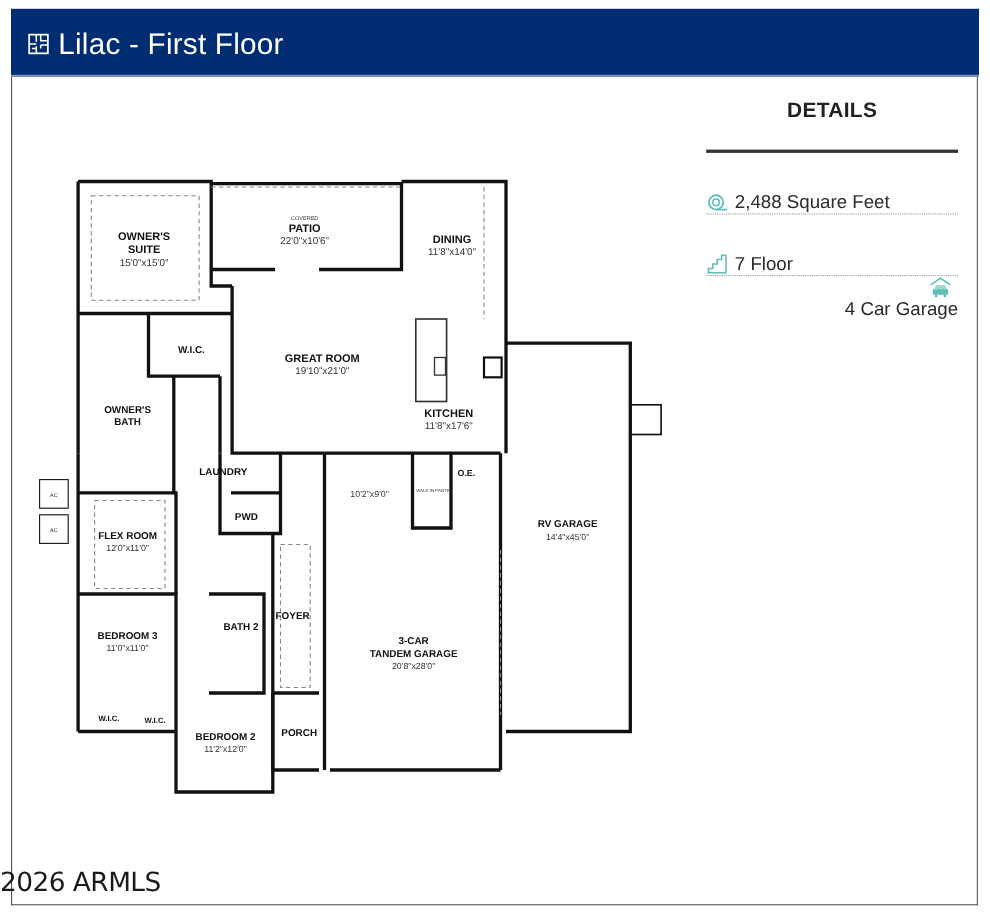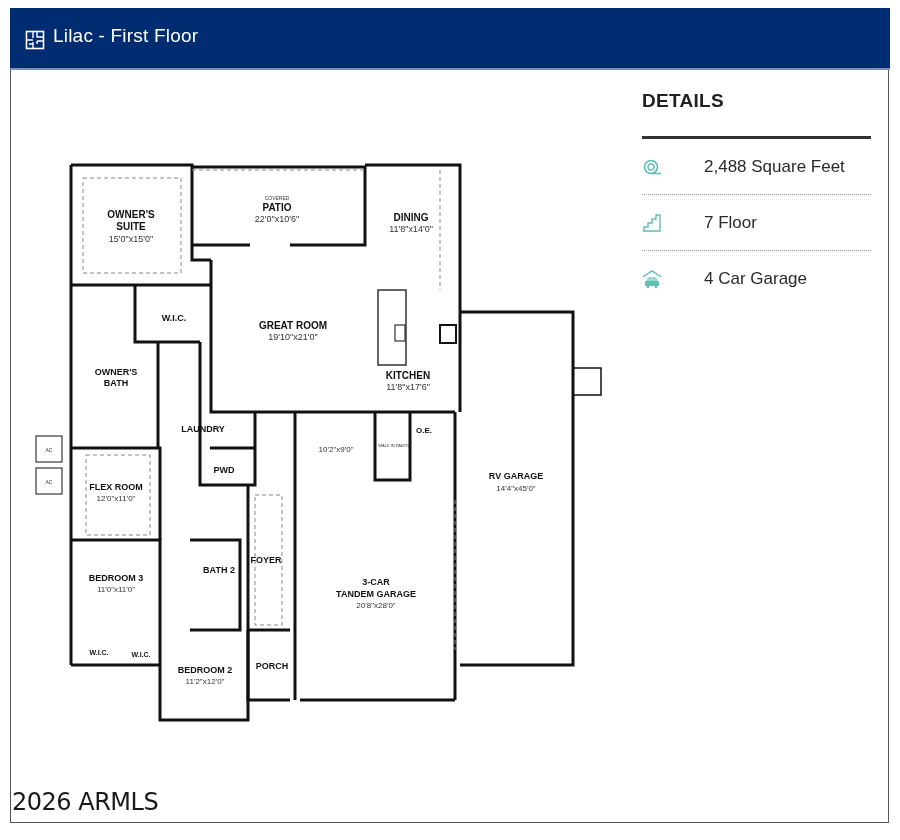--- a/index.html
+++ b/index.html
@@ -1,29 +1,29 @@
 <!DOCTYPE html>
 <html><head>
 <meta charset="utf-8">
 <style>
   html, body { margin: 0; padding: 0; background: #ffffff; }
   body { width: 900px; height: 840px; position: relative; overflow: hidden; font-family: "Liberation Sans", sans-serif; }
   .card { position: absolute; left: 10px; top: 8px; width: 879px; height: 815px; border: 1px solid #555; border-top: none; box-sizing: border-box; background: #fff; }
   .header { position: absolute; left: 10px; top: 8px; width: 880px; height: 62px; background: #002d72; border-bottom: 2px solid #7b8fc0; box-sizing: border-box; }
   .header-icon { position: absolute; left: 15px; top: 22px; width: 20px; height: 20px; }
-  .header-title { position: absolute; left: 43px; top: 17px; font-size: 19px; color: #ffffff; letter-spacing: 0.2px; }
+  .header-title { position: absolute; left: 43px; top: 17px; font-size: 27px; color: #ffffff; letter-spacing: 0.2px; }
   .details { position: absolute; left: 642px; top: 90px; width: 229px; }
-  .details-title { font-size: 19px; font-weight: bold; color: #222; margin: 0; padding: 0; height: 46px; letter-spacing: 0.3px; }
+  .details-title { font-size: 19px; font-weight: bold; color: #222; margin: 0; padding: 0; height: 46px; letter-spacing: 0.3px; text-align: center; }
   .details-rule { height: 3px; background: #333; margin: 0 0 0 0; }
-  .detail-item { height: 56px; display: flex; align-items: center; border-bottom: 1px dotted #9a9a9a; box-sizing: border-box; gap: 36px; }
-  .detail-item:last-child { border-bottom: none; }
+  .detail-item { height: 56px; display: flex; align-items: flex-end; border-bottom: 1px dotted #9a9a9a; box-sizing: border-box; }
+  .detail-item:last-child { border-bottom: none; flex-direction: column; }
   .detail-icon { width: 20px; height: 20px; margin-right: 6px; flex: 0 0 20px; }
   .detail-text { font-size: 17px; color: #2a2a2a; }
   .plan { position: absolute; left: 30px; top: 160px; width: 580px; height: 570px; }
-  .watermark { position: absolute; left: 12px; top: 788px; font-size: 24px; color: #1a1a1a; letter-spacing: -0.5px; font-family: "DejaVu Sans", sans-serif; }
+  .watermark { position: absolute; left: 0; top: 788px; font-size: 24px; color: #1a1a1a; letter-spacing: -0.5px; font-family: "DejaVu Sans", sans-serif; }
   .rl { font-family: "Liberation Sans", sans-serif; font-weight: bold; fill: #111; text-anchor: middle; }
   .rd { font-family: "Liberation Sans", sans-serif; fill: #333; text-anchor: middle; }
 </style>
 </head>
 <body>
 
 <div class="card"></div>
 
 <div class="header">
   <svg class="header-icon" viewBox="0 0 20 20">

